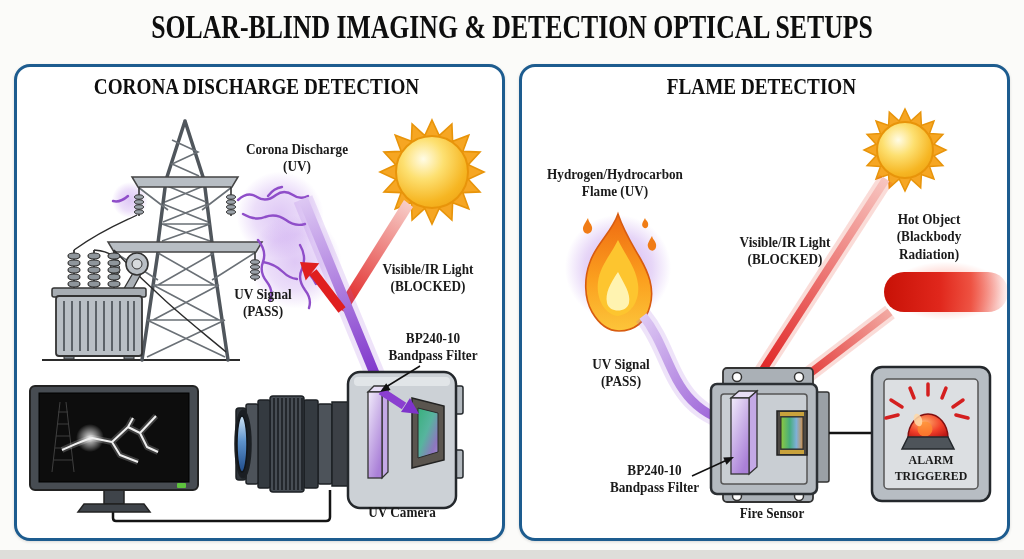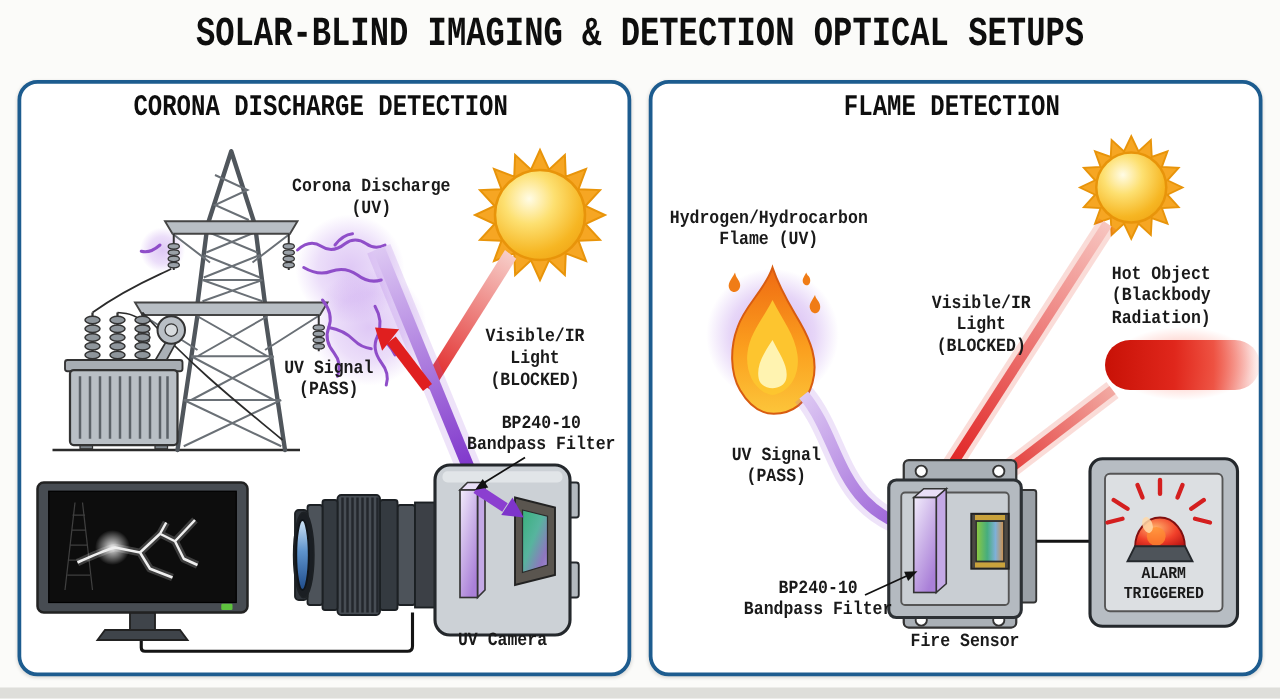--- a/index.html
+++ b/index.html
@@ -1,17 +1,17 @@
 <!DOCTYPE html>
 <html><head>
 <meta charset="utf-8">
 <style>
   html,body{margin:0;padding:0;background:#f6f6f4;}
   #canvas{position:relative;width:1024px;height:559px;background:#fbfbf9;overflow:hidden;
-          font-family:Liberation Mono, monospace;}
+          font-family:Liberation Serif, serif;}
   .panel{position:absolute;top:64px;width:485px;height:471px;background:#fff;
          border:3px solid #1d5c8f;border-radius:16px;box-shadow:0 1px 3px rgba(0,0,0,.14);}
   #panel-left{left:14px;}
   #panel-right{left:519px;}
   #bottom-edge{position:absolute;left:0;bottom:0;width:1024px;height:9px;background:#dededa;}
   svg.overlay{position:absolute;left:0;top:0;pointer-events:none;}
   .big-title{position:absolute;left:0;top:9px;width:1024px;text-align:center;font-size:33px;
              font-weight:bold;color:#0e0e0e;transform:scaleX(.78);white-space:nowrap;}
   .panel-hdr{position:absolute;top:73px;font-size:24px;font-weight:bold;color:#0e0e0e;
              text-align:center;transform:scaleX(.8);white-space:nowrap;}

